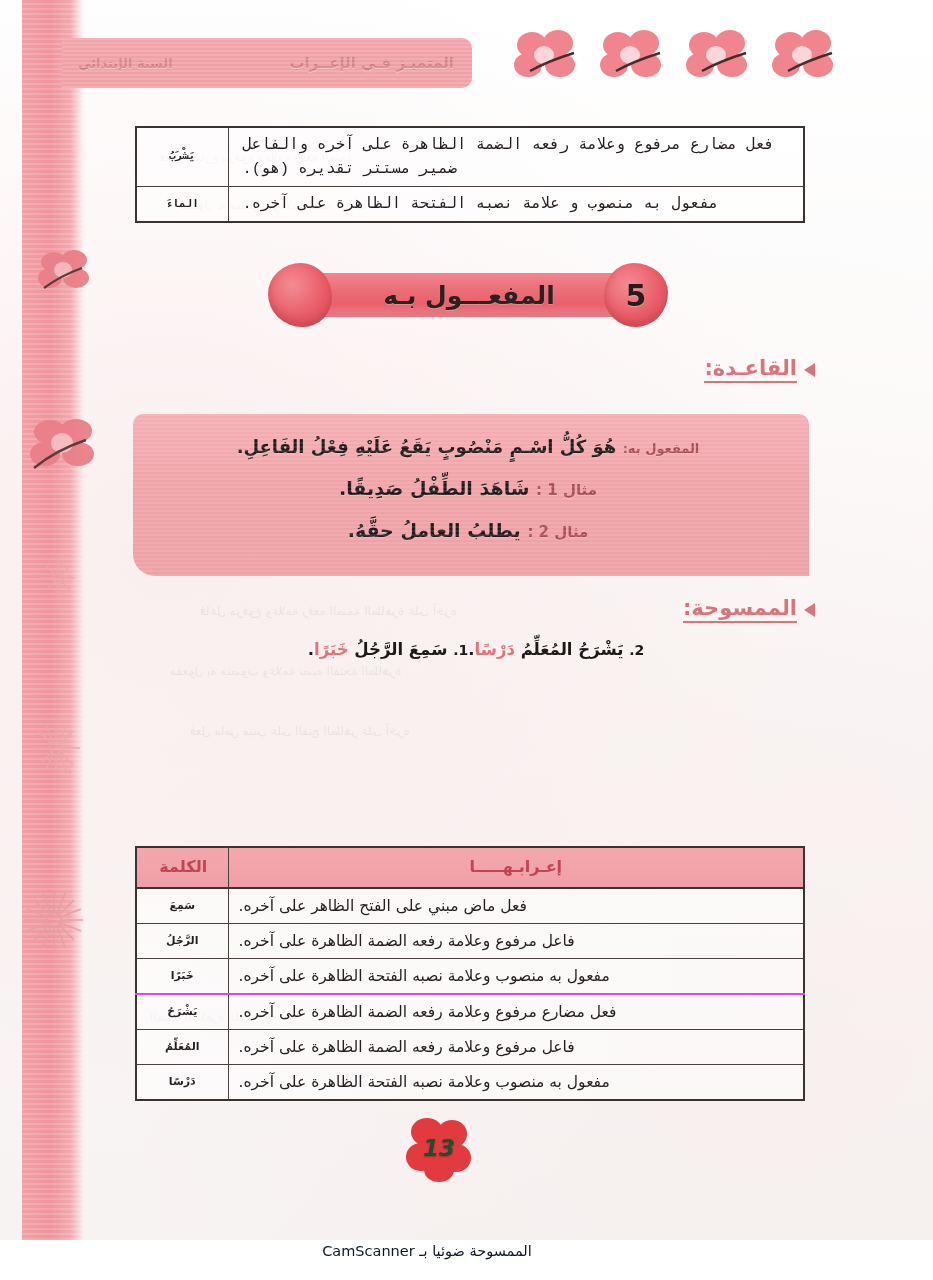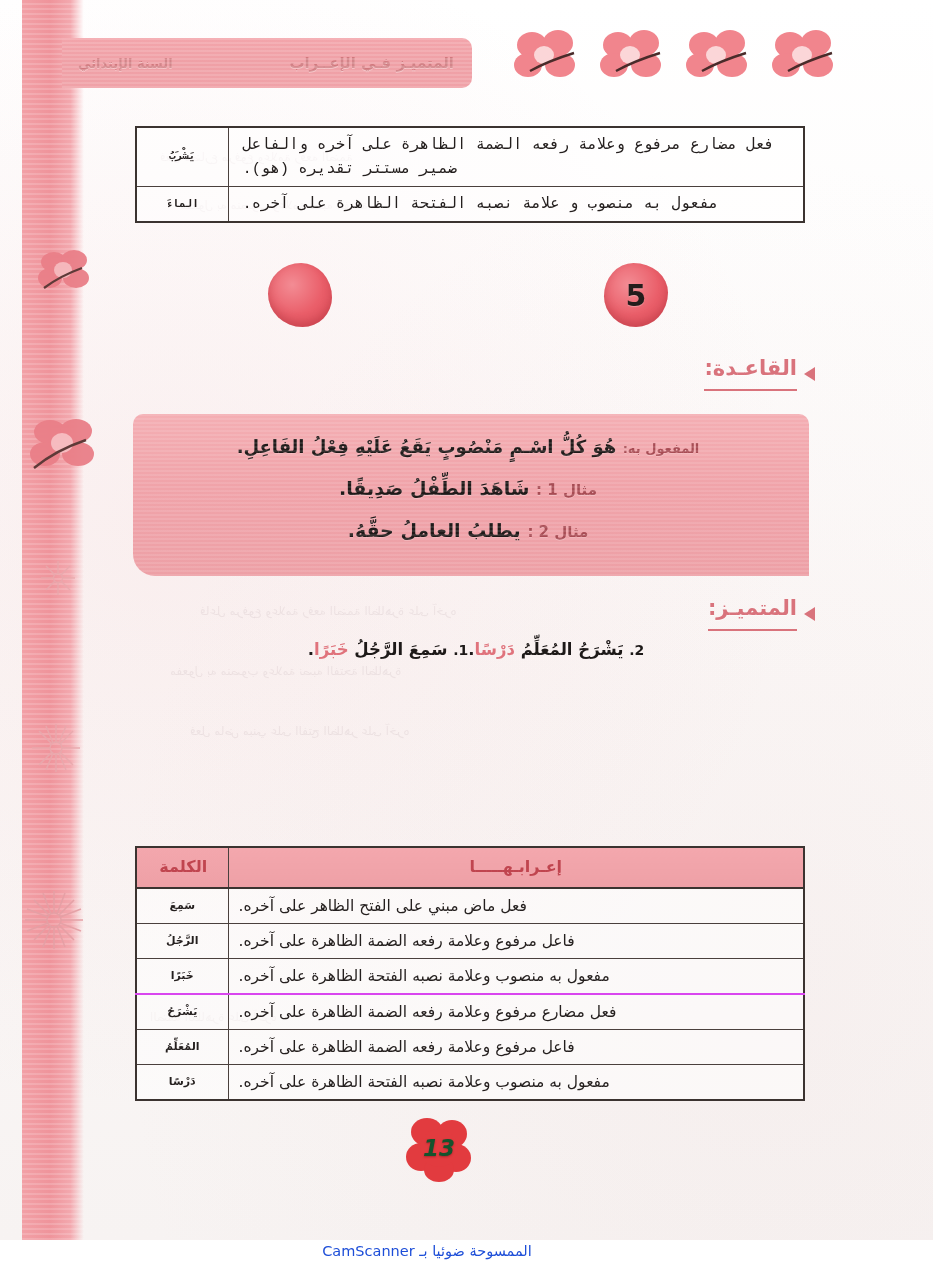--- a/index.html
+++ b/index.html
@@ -178,21 +178,21 @@
     align-items: center;
     gap: 7px;
     direction: rtl;
   }
   .sec-head .lbl {
     font-size: 21px;
     font-weight: bold;
     color: #d9737c;
     letter-spacing: 2px;
     border-bottom: 2px solid #d9737c;
-    padding-bottom: 9px;
+    padding-bottom: 1px;
     text-shadow: 0 1px 0 rgba(255,255,255,0.5);
   }
   .sec-head .bullet {
     width: 0; height: 0;
     border-top: 7px solid transparent;
     border-bottom: 7px solid transparent;
     border-right: 11px solid #d9737c;
   }
   #head-rule { right: 118px; top: 356px; }
   #head-parse { right: 118px; top: 596px; }
@@ -286,21 +286,21 @@
     text-shadow: 0 1px 2px rgba(120,20,28,0.5);
   }
 
   
   .footer {
     position: absolute;
     left: 0; top: 1243px;
     width: 854px;
     text-align: center;
     font-size: 14.5px;
-    color: #1d4ed8;
+    color: #0f172a;
     direction: rtl;
   }
 </style>
 </head>
 <body>
 
 <div class="page">
   <div class="paper-tint"></div>
 
   <div class="ghost" style="left:160px; top:150px;">فعل مضارع مرفوع وعلامة رفعه الضمة</div>
@@ -446,20 +446,23 @@
         <td class="word">يَشْرَبُ</td>
       </tr>
       <tr>
         <td class="parse">مفعول به منصوب و علامة نصبه الفتحة الظاهرة على آخره.</td>
         <td class="word">الماءَ</td>
       </tr>
     </tbody>
   </table>
 
   <div class="title-banner">
+    <div class="banner-bar">
+      <span>المفعـــول بـه</span>
+    </div>
     <div class="banner-blob blob-right">
       <span class="banner-num">5</span>
     </div>
     <div class="banner-blob blob-left"></div>
   </div>
 
   <div class="sec-head" id="head-rule">
     <span class="bullet"></span>
     <span class="lbl">القاعـدة:</span>
   </div>
@@ -474,21 +477,21 @@
       <span>شَاهَدَ الطِّفْلُ صَدِيقًا.</span>
     </div>
     <div class="rule-line rule-ex">
       <span class="exlbl">مثال 2 :</span>
       <span>يطلبُ العاملُ حقَّهُ.</span>
     </div>
   </div>
 
   <div class="sec-head" id="head-parse">
     <span class="bullet"></span>
-    <span class="lbl">المتميـز:</span>
+    <span class="lbl">الممسوحة:</span>
   </div>
 
   <div class="ex-list">
     <div class="ex-row">
       <span class="ex-item">
         <span class="num">1.</span>
         <span>سَمِعَ الرَّجُلُ</span>
         <span class="obj">خَبَرًا</span><span>.</span>
       </span>
       <span class="ex-item">

